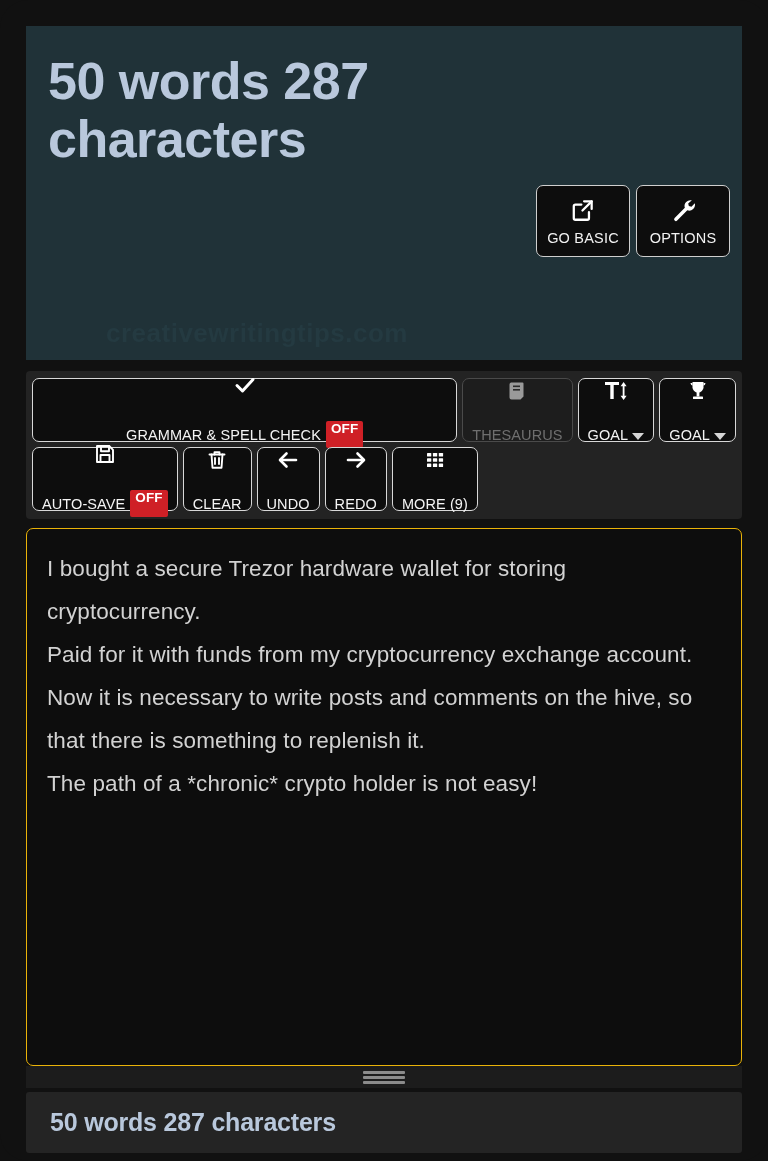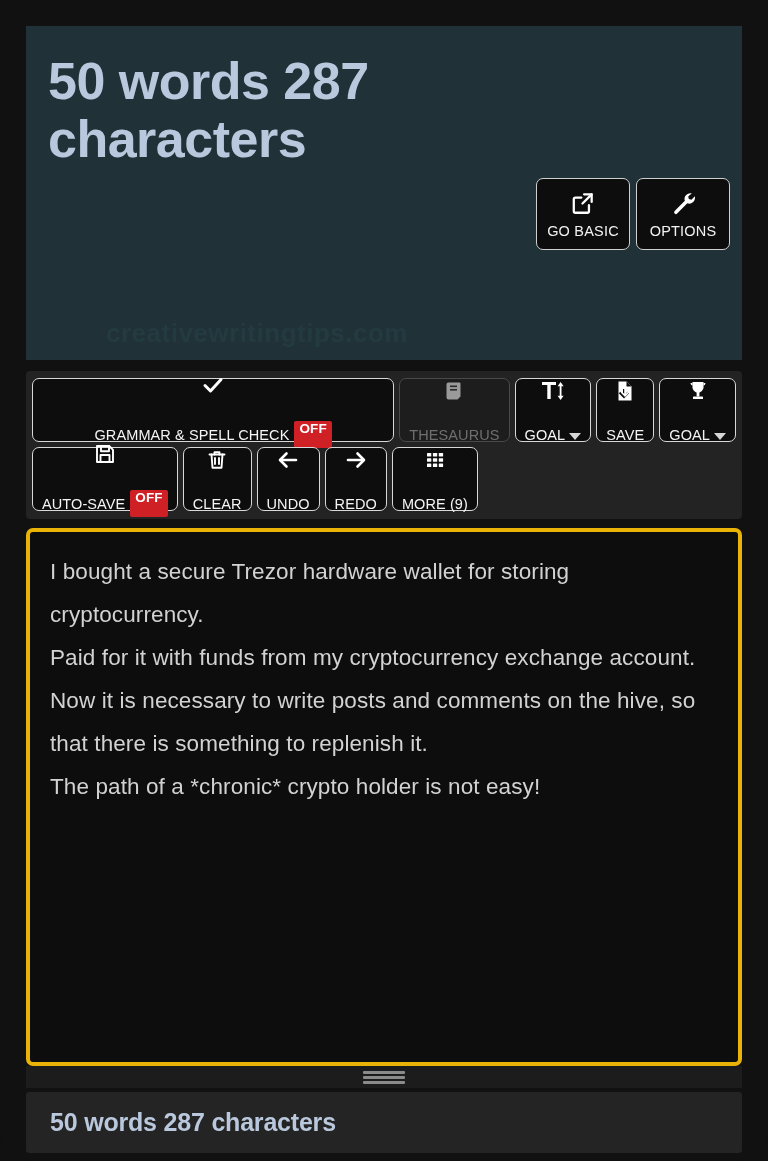--- a/index.html
+++ b/index.html
@@ -49,21 +49,21 @@
     font-size: 26px;
     font-weight: bold;
     color: #243a41;
     white-space: nowrap;
     letter-spacing: 0.5px;
   }
 
   .header-buttons {
     position: absolute;
     right: 12px;
-    top: 152px;
+    top: 159px;
     display: flex;
     gap: 6px;
   }
 
   .hbtn {
     width: 94px;
     height: 72px;
     background: #0d0d0d;
     border: 1px solid #cfcfcf;
     border-radius: 7px;
@@ -150,21 +150,21 @@
     margin-left: -1px;
     margin-top: 4px;
   }
 
   
   .editor {
     width: 716px;
     height: 538px;
     margin-top: 9px;
     background: #0d0d0d;
-    border: 4px solid #eab308;
+    border: 1px solid #eab308;
     border-radius: 7px;
     padding: 18px 20px;
     overflow: hidden;
   }
 
   .editor-text {
     font-size: 22.5px;
     line-height: 43px;
     color: #d2d2d2;
     white-space: pre-wrap;
@@ -285,31 +285,20 @@
             <path d="M20.6 3l3 4.2h-2.1v9.6h2.1l-3 4.2-3-4.2h2.1V7.2h-2.1z"></path>
           </svg>
         </span>
         <span class="tb-label">
           <span>GOAL</span>
           <span class="caret"></span>
         </span>
       </div>
 
 
-      <div class="tbtn">
-        <span class="tb-ico">
-          <svg width="24" height="24" viewBox="0 0 24 24" fill="#ffffff">
-            <path d="M5.5 2.5h8l5 5v14h-13z"></path>
-            <path d="M13.5 2.5l5 5h-5z" fill="#0d0d0d"></path>
-            <path d="M12 10v5.3l2.6-2.6 1.6 1.6-5.2 5.2-5.2-5.2 1.6-1.6 2.6 2.6V10z" fill="#0d0d0d"></path>
-            <path d="M11.2 9.2h1.6v5.6l2.4-2.4 1.2 1.2-4.4 4.4-4.4-4.4 1.2-1.2 2.4 2.4z"></path>
-          </svg>
-        </span>
-        <span class="tb-label">SAVE</span>
-      </div>
 
       <div class="tbtn">
         <span class="tb-ico">
           <svg width="24" height="24" viewBox="0 0 24 24" fill="#ffffff">
             <path d="M6.5 3h11v5.2a5.5 5.5 0 0 1-11 0z"></path>
             <path d="M4.5 4h2v2.8a3 3 0 0 1-2-2.5zM17.5 4h2a3 3 0 0 1-2 2.8z"></path>
             <rect x="10.6" y="13" width="2.8" height="4.5"></rect>
             <rect x="7" y="17.5" width="10" height="2.6" rx="0.6"></rect>
           </svg>
         </span>

